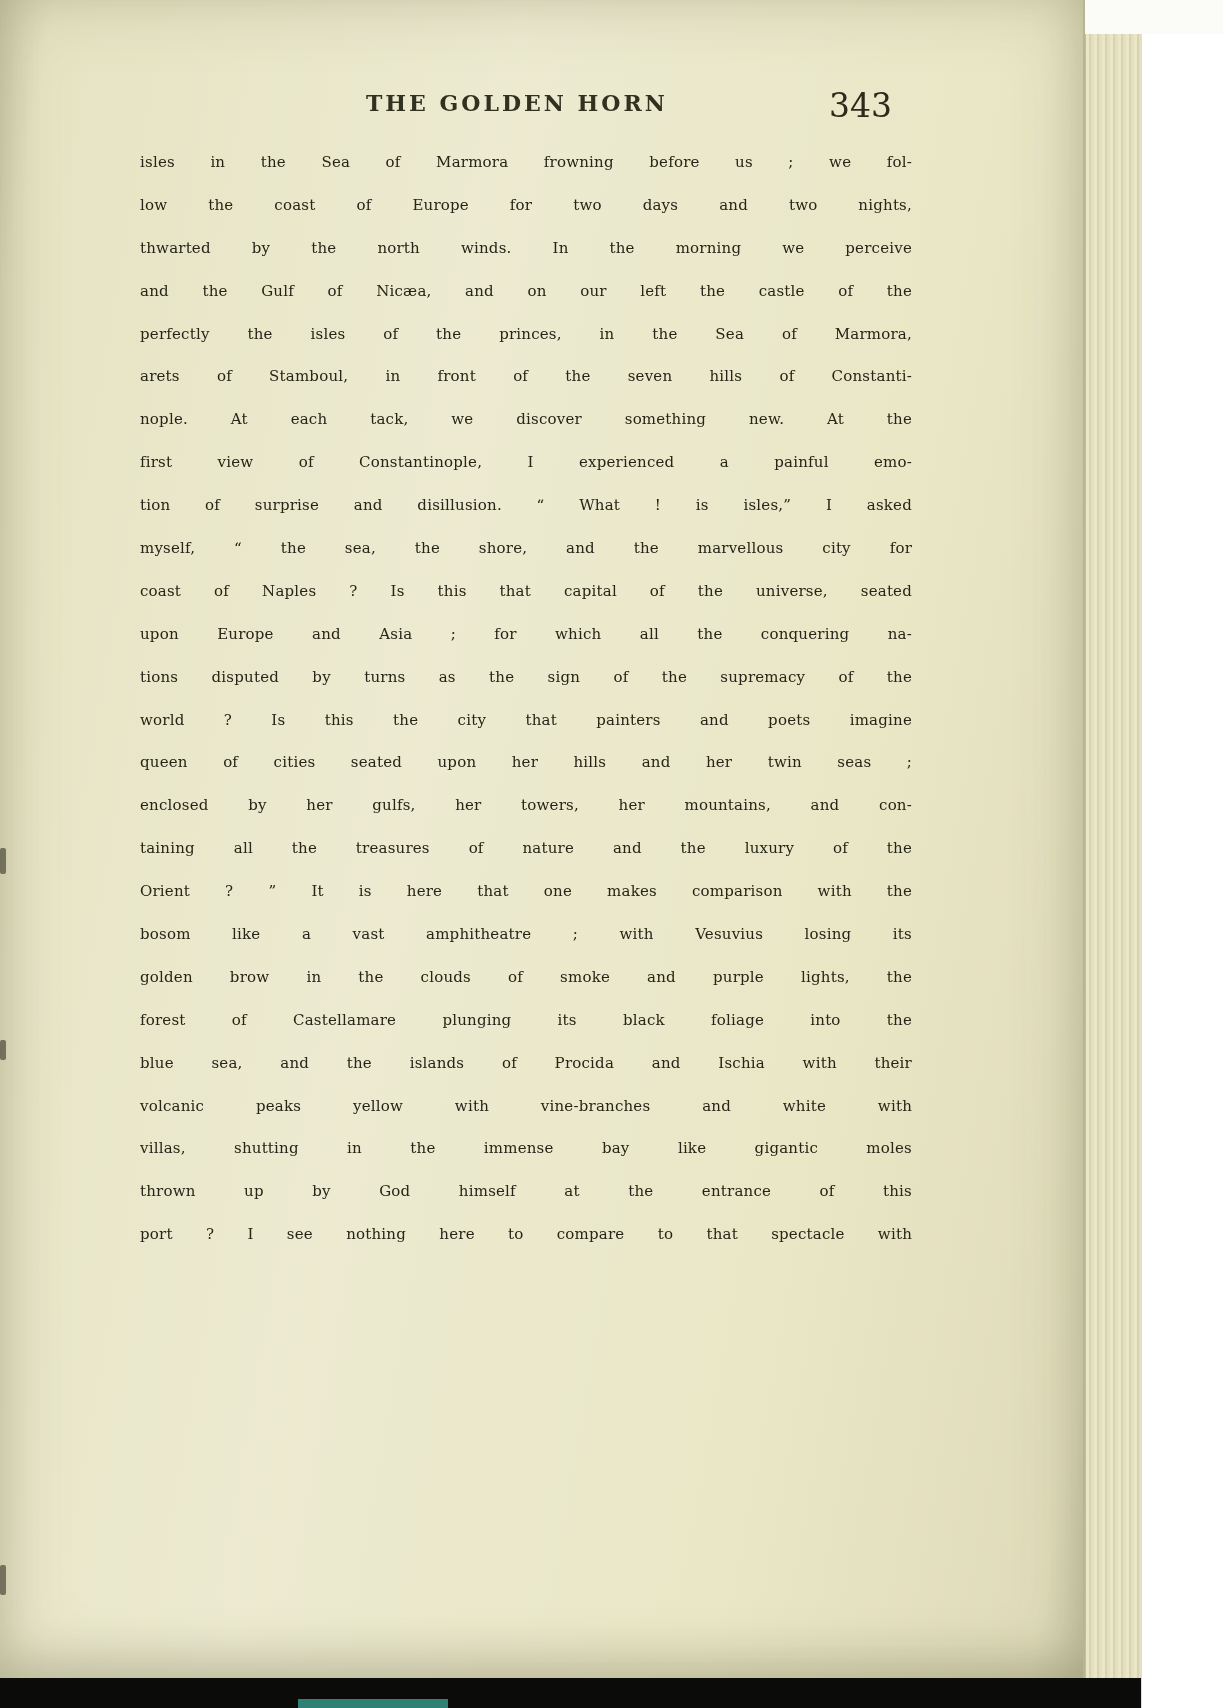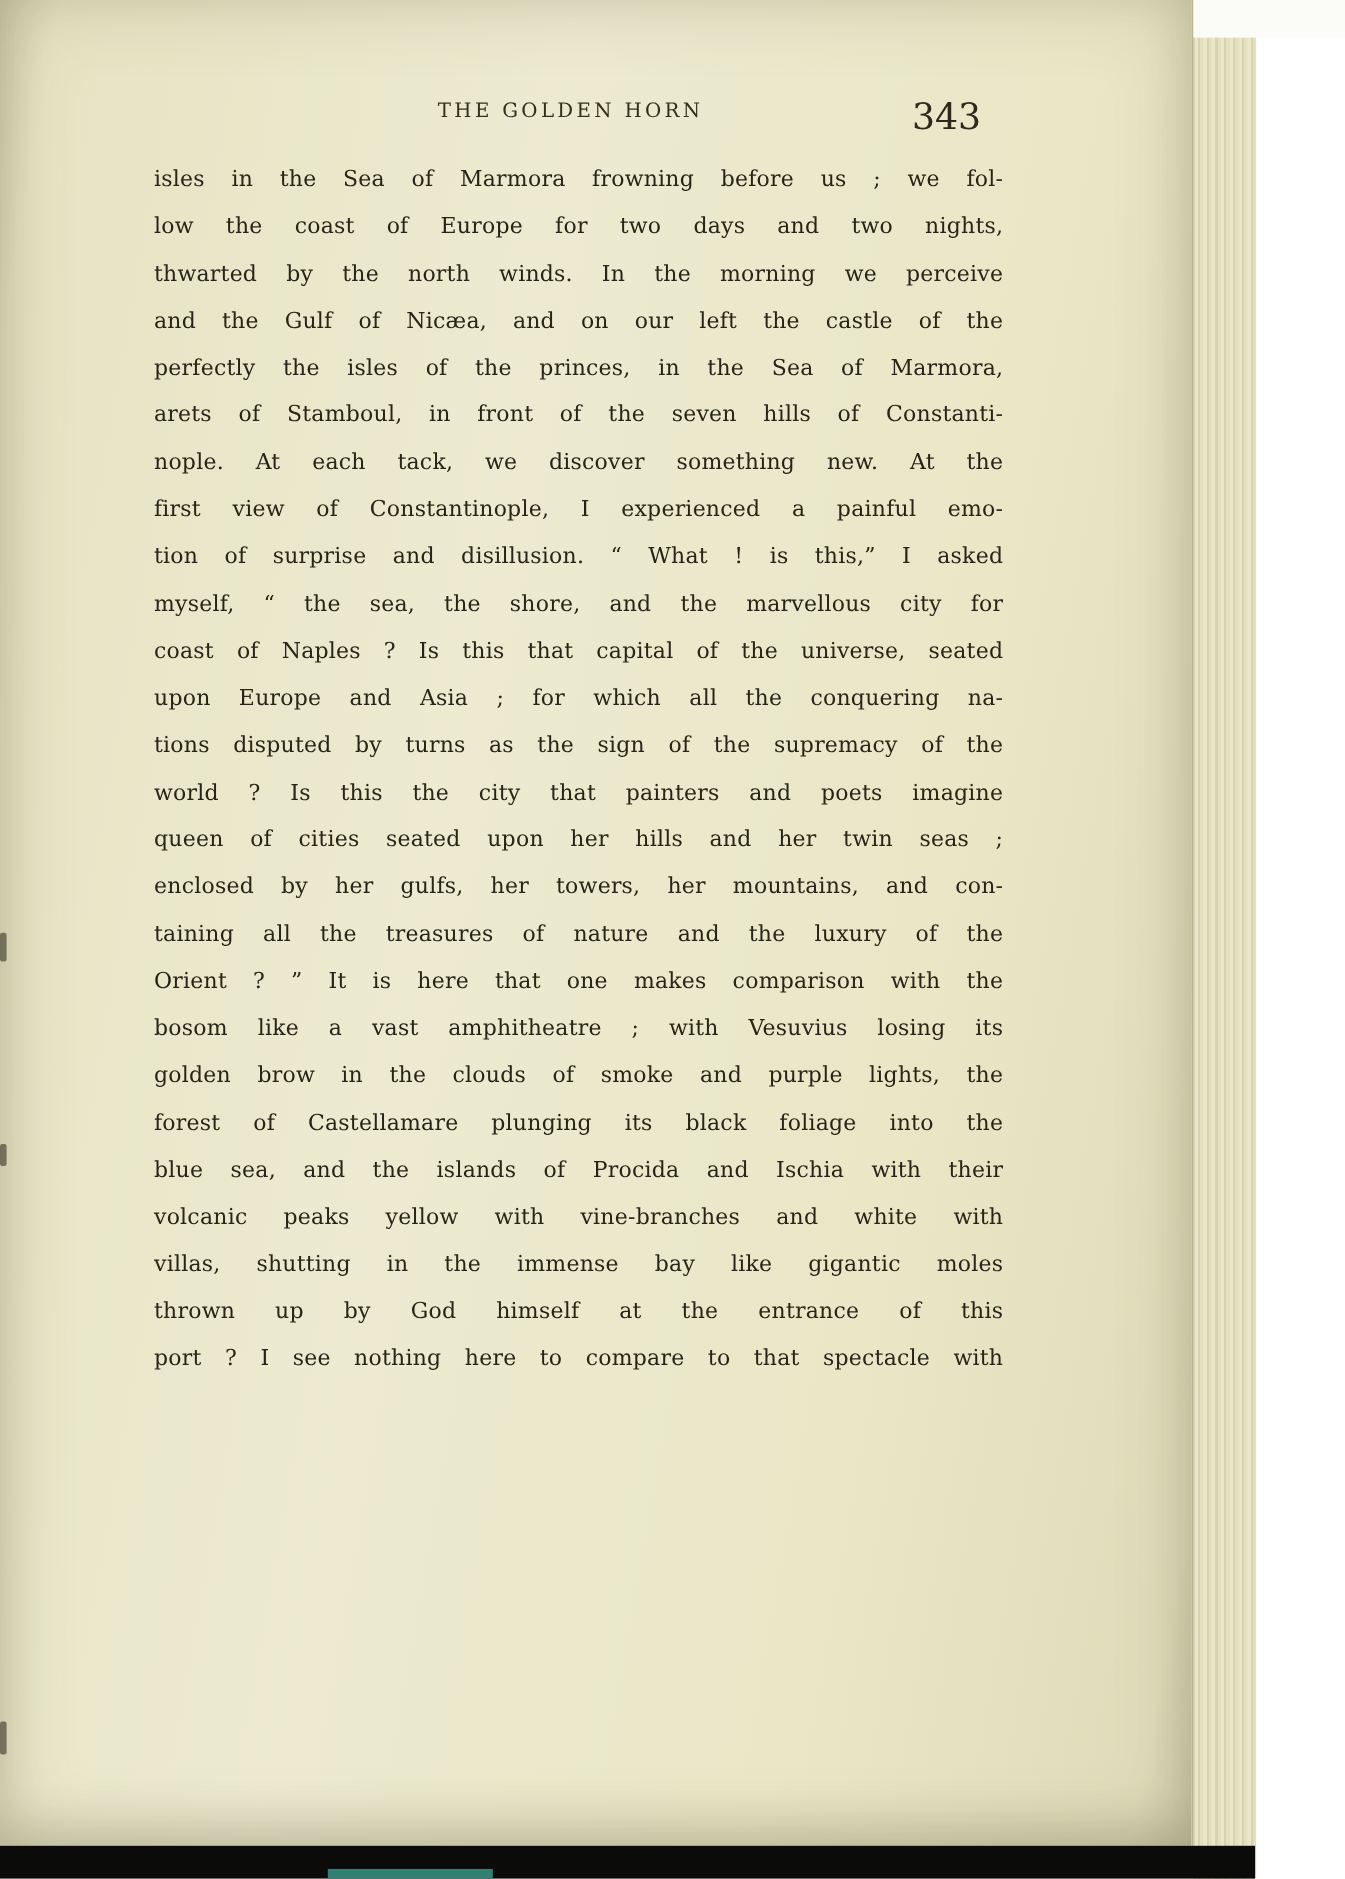--- a/index.html
+++ b/index.html
@@ -90,22 +90,22 @@
     left: 140px;
     top: 86px;
     width: 772px;
     height: 40px;
   }
   .running-title {
     position: absolute;
     left: 50%;
     transform: translateX(-53%);
     top: 4px;
-    font-size: 18px;
-    font-weight: 400;
+    font-size: 22px;
+    font-weight: 700;
     letter-spacing: 3px;
     color: #32301f;
     white-space: nowrap;
   }
   .page-number {
     position: absolute;
     right: 20px;
     top: 0;
     font-size: 33px;
     color: #2b2a1b;
@@ -113,21 +113,21 @@
 
   
   .body-text {
     position: absolute;
     left: 140px;
     top: 141px;
     width: 772px;
     color: #262517;
   }
   .line {
-    font-size: 20px;
+    font-size: 15px;
     height: 42.9px;
     line-height: 42.9px;
     text-align: justify;
     text-align-last: justify;
     white-space: normal;
     letter-spacing: 0.2px;
     word-spacing: 1px;
   }
 </style>
 </head>
@@ -144,21 +144,21 @@
 
     <div class="body-text">
         <div class="line">isles in the Sea of Marmora frowning before us ; we fol-</div>
         <div class="line">low the coast of Europe for two days and two nights,</div>
         <div class="line">thwarted by the north winds.  In the morning we perceive</div>
         <div class="line">and the Gulf of Nicæa, and on our left the castle of the</div>
         <div class="line">perfectly the isles of the princes, in the Sea of Marmora,</div>
         <div class="line">arets of Stamboul, in front of the seven hills of Constanti-</div>
         <div class="line">nople.  At each tack, we discover something new.  At the</div>
         <div class="line">first view of Constantinople, I experienced a painful emo-</div>
-        <div class="line">tion of surprise and disillusion.  “ What ! is this,” I asked</div>
+        <div class="line">tion of surprise and disillusion.  “ What ! is isles,” I asked</div>
         <div class="line">myself, “ the sea, the shore, and the marvellous city for</div>
         <div class="line">coast of Naples ?  Is this that capital of the universe, seated</div>
         <div class="line">upon Europe and Asia ; for which all the conquering na-</div>
         <div class="line">tions disputed by turns as the sign of the supremacy of the</div>
         <div class="line">world ?  Is this the city that painters and poets imagine</div>
         <div class="line">queen of cities seated upon her hills and her twin seas ;</div>
         <div class="line">enclosed by her gulfs, her towers, her mountains, and con-</div>
         <div class="line">taining all the treasures of nature and the luxury of the</div>
         <div class="line">Orient ? ”  It is here that one makes comparison with the</div>
         <div class="line">bosom like a vast amphitheatre ; with Vesuvius losing its</div>

